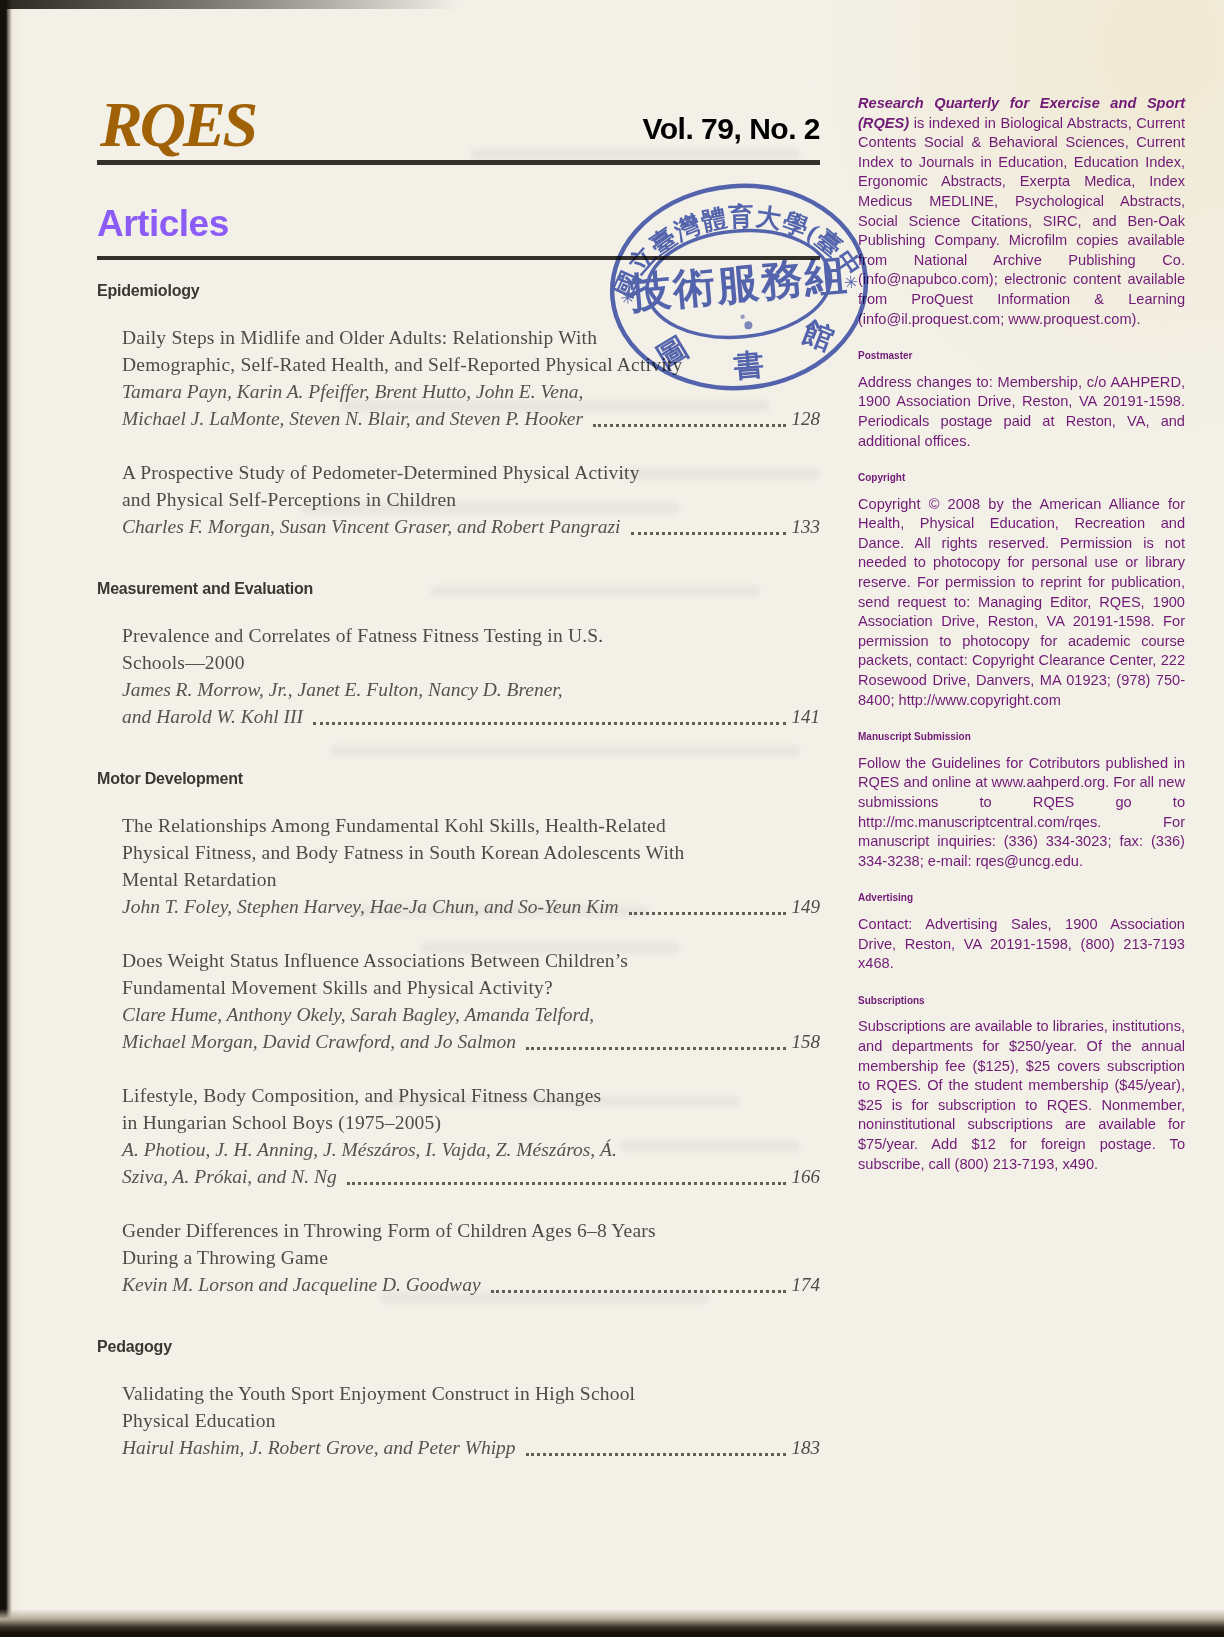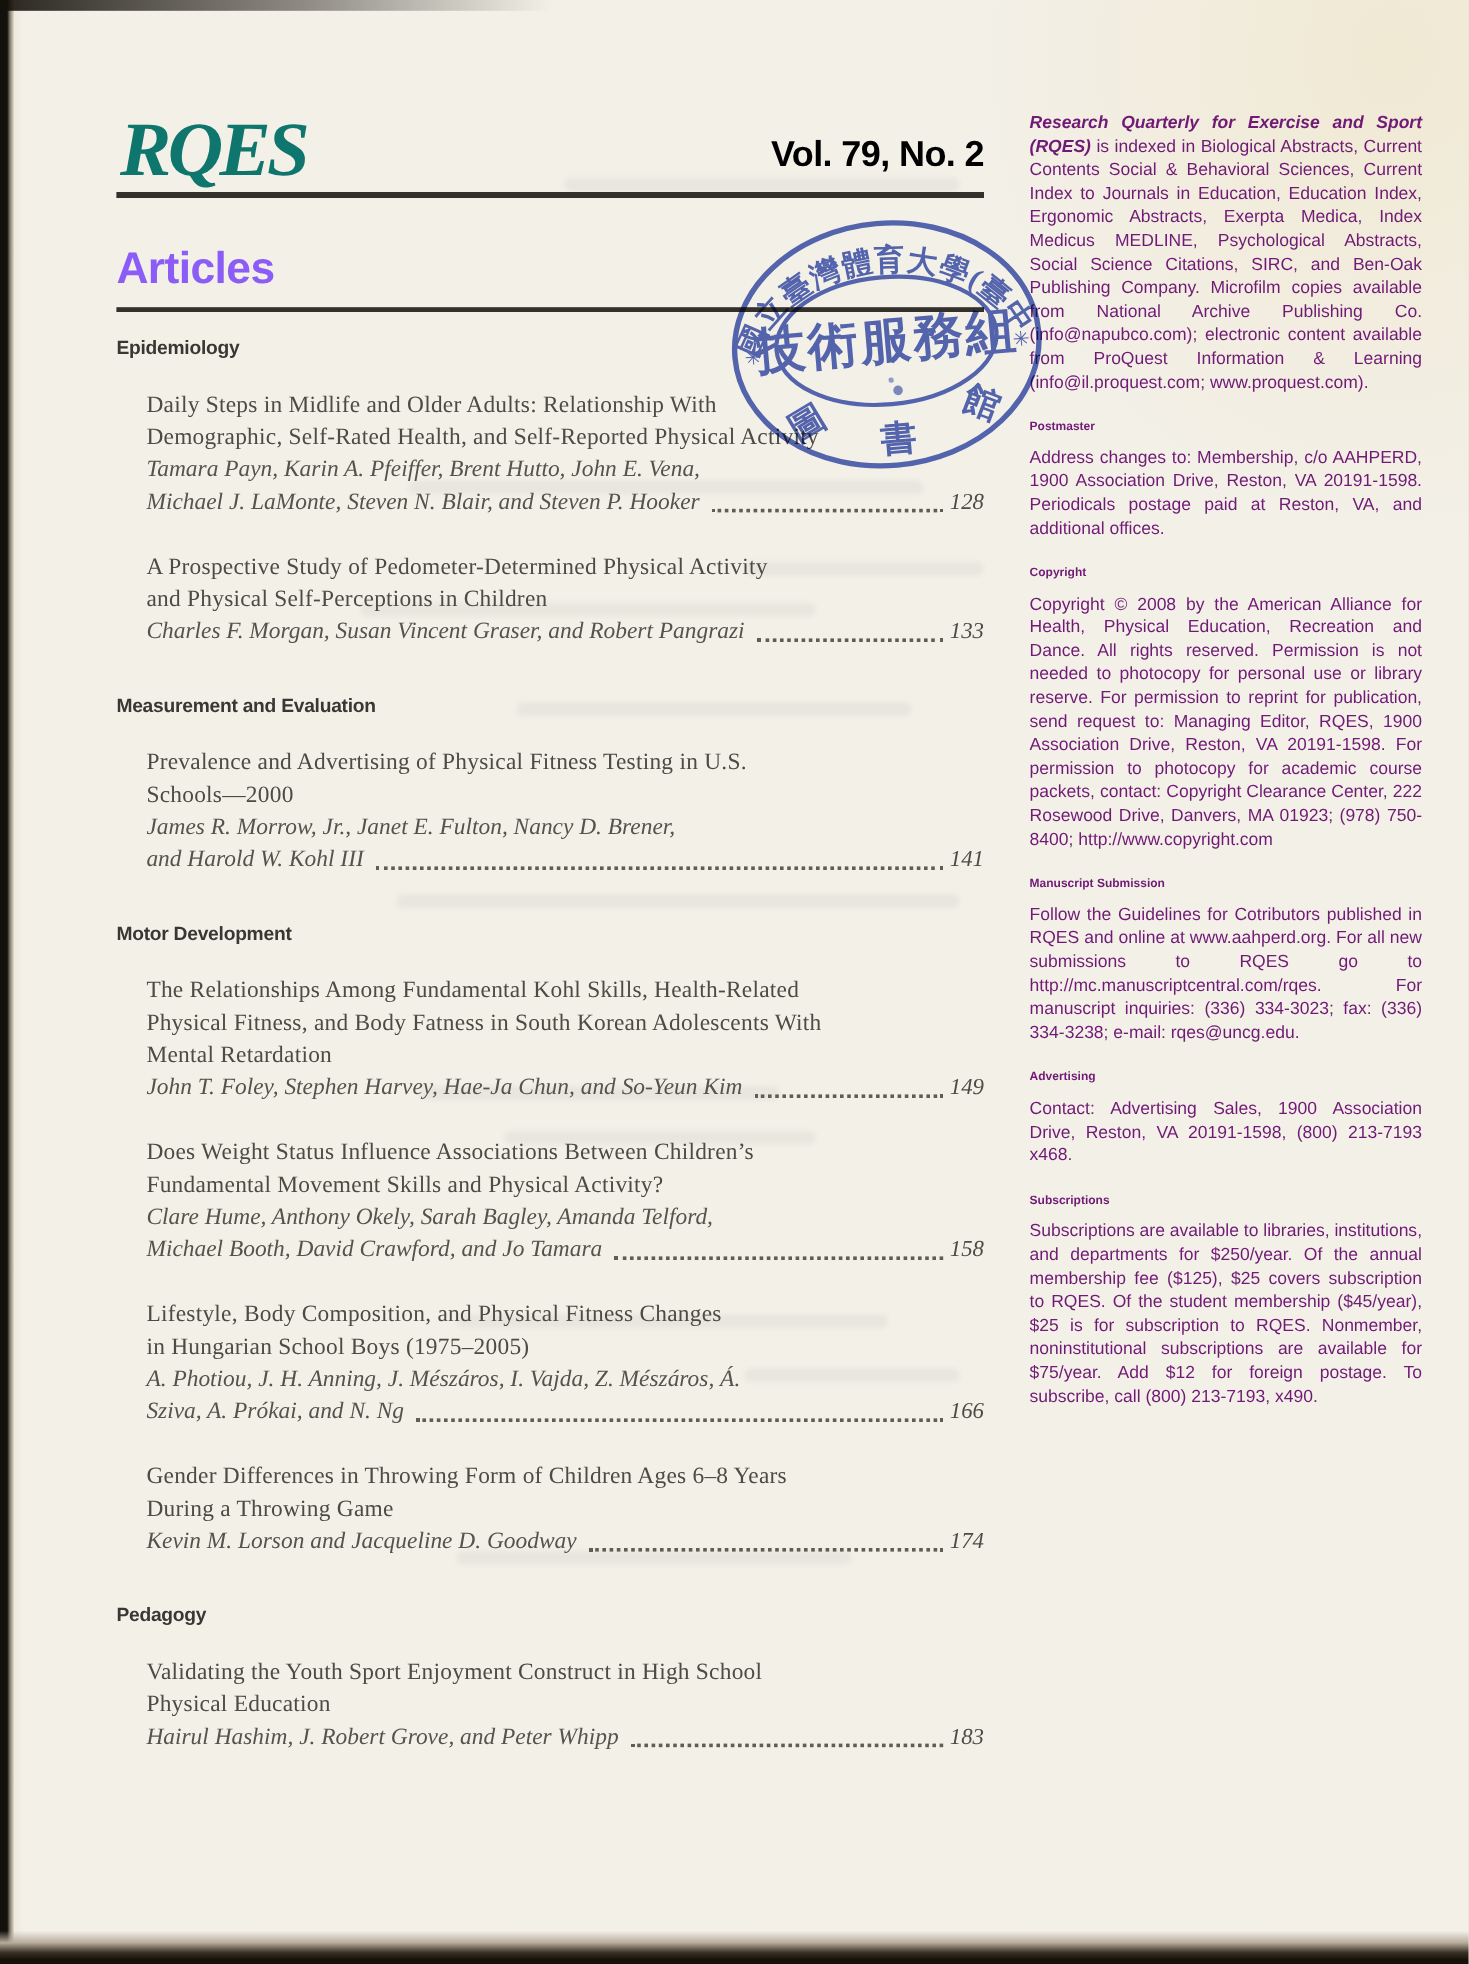--- a/index.html
+++ b/index.html
@@ -14,21 +14,21 @@
   .edge-bottom{position:absolute;left:0;bottom:0;width:100%;height:28px;
     background:linear-gradient(180deg,rgba(243,240,232,0) 0px,#b7ac9b 10px,#3a3227 18px,#171209 24px);}
   .edge-topleft{position:absolute;left:0;top:0;width:460px;height:9px;
     background:linear-gradient(90deg,rgba(20,16,10,.9),rgba(20,16,10,.45) 55%,rgba(20,16,10,0));}
   .tint-topright{position:absolute;right:0;top:0;width:420px;height:460px;pointer-events:none;
     background:radial-gradient(ellipse at 85% 10%,rgba(236,224,186,.45),rgba(236,224,186,0) 70%);}
   
   .main-col{position:absolute;left:97px;top:0;width:723px;}
   .logo{position:absolute;top:88px;left:3px;
     font-family:"Liberation Serif",serif;font-weight:bold;font-style:italic;
-    font-size:64px;letter-spacing:-3px;color:#0f766e;}
+    font-size:64px;letter-spacing:-3px;color:#a16207;}
   .vol{position:absolute;top:112px;right:0;
     font-family:"Liberation Sans",sans-serif;font-weight:bold;
     font-size:30px;color:#000000;letter-spacing:-.5px;}
   .rule{position:absolute;left:0;width:723px;background:#34312c;}
   .rule-header{top:160px;height:5px;}
   .articles-h{position:absolute;top:203px;left:0;margin:0;
     font-family:Liberation Sans, sans-serif;font-weight:bold;
     font-size:37px;color:#8b5cf6;letter-spacing:-.5px;}
   .rule-articles{top:256px;height:4px;}
   
@@ -109,21 +109,21 @@
             <span class="leader"></span>
             <span class="pg">133</span>
           </div>
         </div>
       </div>
 
       <div class="sec">
         <h2 class="sec-h">Measurement and Evaluation</h2>
 
         <div class="entry">
-          <div class="t">Prevalence and Advertising of Physical Fitness Testing in U.S.</div>
+          <div class="t">Prevalence and Correlates of Fatness Fitness Testing in U.S.</div>
           <div class="t">Schools—2000</div>
           <div class="a">James R. Morrow, Jr., Janet E. Fulton, Nancy D. Brener,</div>
           <div class="a line-last">
             <span>and Harold W. Kohl III</span>
             <span class="leader"></span>
             <span class="pg">141</span>
           </div>
         </div>
       </div>
 
@@ -139,21 +139,21 @@
             <span class="leader"></span>
             <span class="pg">149</span>
           </div>
         </div>
 
         <div class="entry">
           <div class="t">Does Weight Status Influence Associations Between Children’s</div>
           <div class="t">Fundamental Movement Skills and Physical Activity?</div>
           <div class="a">Clare Hume, Anthony Okely, Sarah Bagley, Amanda Telford,</div>
           <div class="a line-last">
-            <span>Michael Booth, David Crawford, and Jo Tamara</span>
+            <span>Michael Morgan, David Crawford, and Jo Salmon</span>
             <span class="leader"></span>
             <span class="pg">158</span>
           </div>
         </div>
 
         <div class="entry">
           <div class="t">Lifestyle, Body Composition, and Physical Fitness Changes</div>
           <div class="t">in Hungarian School Boys (1975–2005)</div>
           <div class="a">A. Photiou, J. H. Anning, J. Mészáros, I. Vajda, Z. Mészáros, Á.</div>
           <div class="a line-last">

